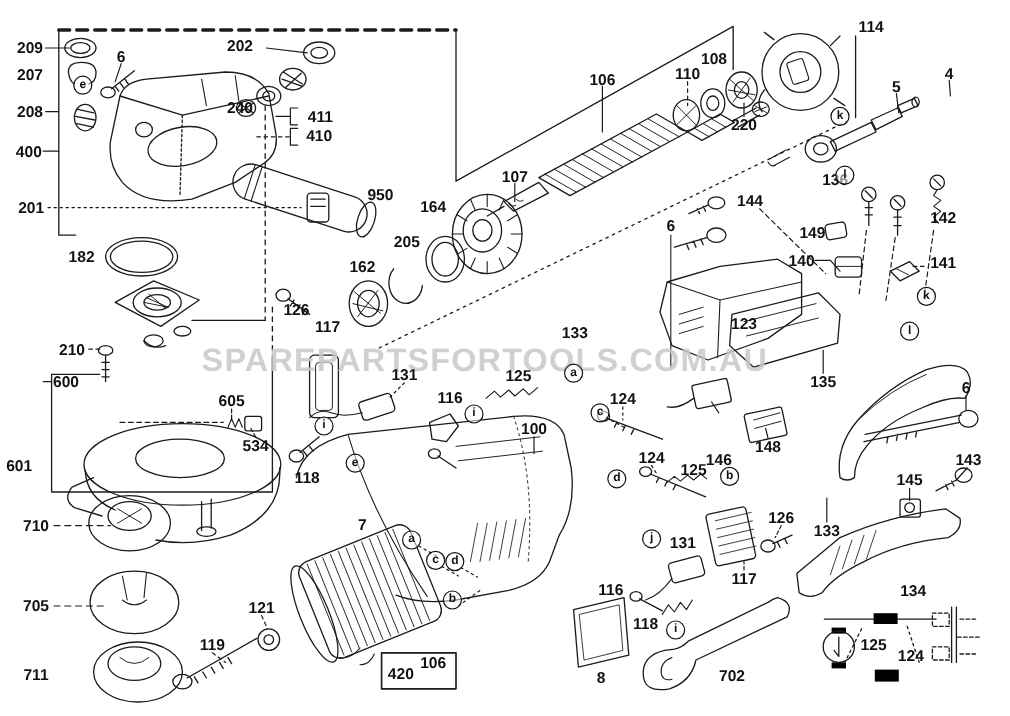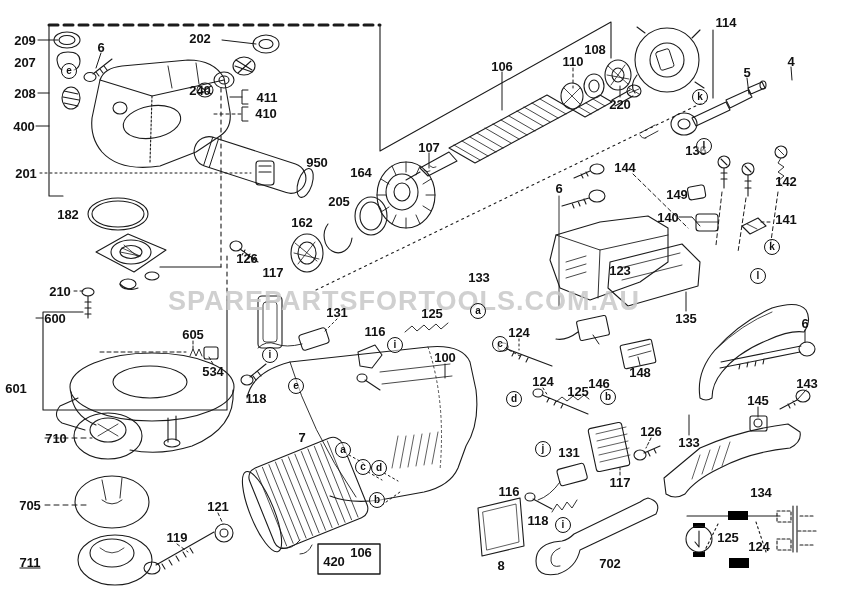--- a/index.html
+++ b/index.html
@@ -376,23 +376,23 @@
       <span class="part-label" style="left: 337px; top: 312px;">131</span>
       <span class="part-label" style="left: 375px; top: 331px;">116</span>
       <span class="part-label" style="left: 432px; top: 313px;">125</span>
       <span class="part-label" style="left: 519px; top: 332px;">124</span>
       <span class="part-label" style="left: 479px; top: 277px;">133</span>
       <span class="part-label" style="left: 445px; top: 357px;">100</span>
       <span class="part-label" style="left: 543px; top: 381px;">124</span>
       <span class="part-label" style="left: 578px; top: 391px;">125</span>
       <span class="part-label" style="left: 256px; top: 398px;">118</span>
       <span class="part-label" style="left: 302px; top: 437px;">7</span>
-      <span class="part-label" style="left: 30px; top: 438px; margin-left: 26px;">710</span>
+      <span class="part-label" style="left: 30px; top: 438px;">710</span>
       <span class="part-label" style="left: 30px; top: 505px;">705</span>
-      <span class="part-label" style="left: 30px; top: 562px; text-decoration: underline;">711</span>
+      <span class="part-label" style="left: 30px; top: 562px;">711</span>
       <span class="part-label" style="left: 177px; top: 537px;">119</span>
       <span class="part-label" style="left: 218px; top: 506px;">121</span>
       <span class="part-label" style="left: 334px; top: 561px;">420</span>
       <span class="part-label" style="left: 361px; top: 552px;">106</span>
       <span class="part-label" style="left: 509px; top: 491px;">116</span>
       <span class="part-label" style="left: 538px; top: 520px;">118</span>
       <span class="part-label" style="left: 501px; top: 565px;">8</span>
       <span class="part-label" style="left: 569px; top: 452px;">131</span>
       <span class="part-label" style="left: 620px; top: 482px;">117</span>
       <span class="part-label" style="left: 651px; top: 431px;">126</span>

